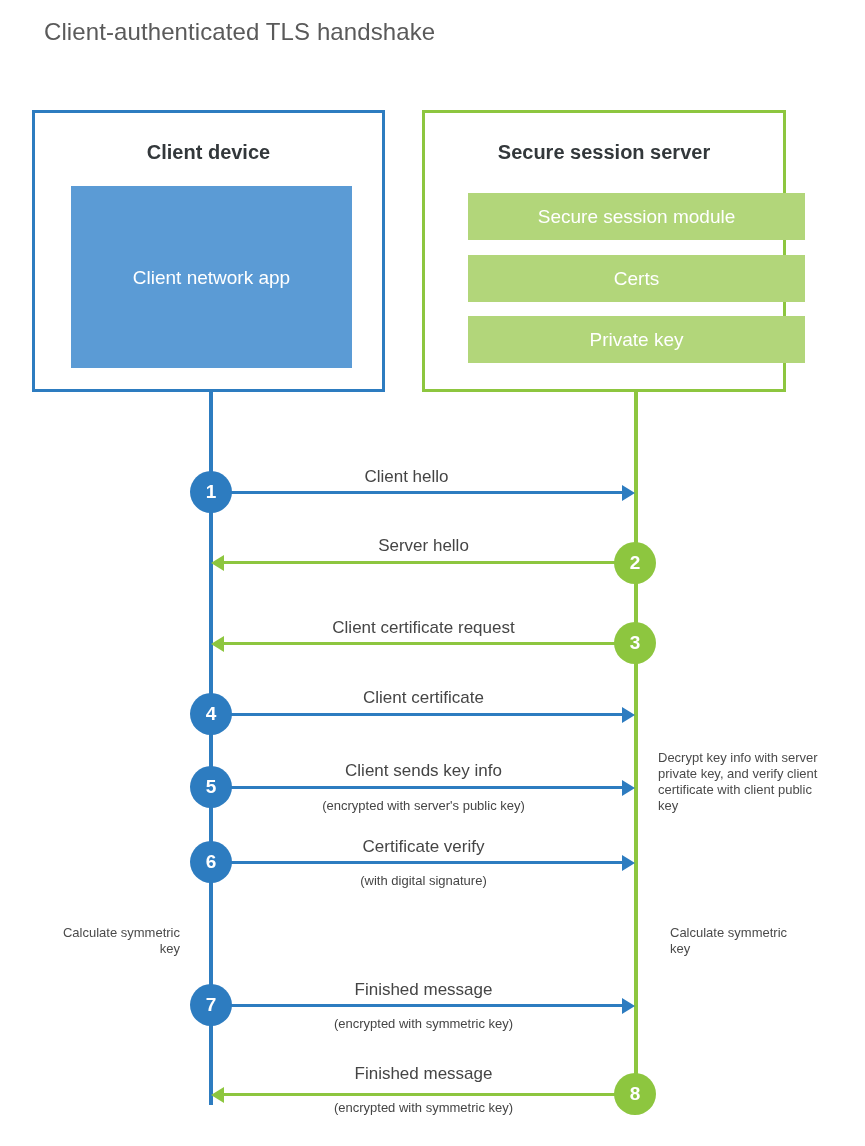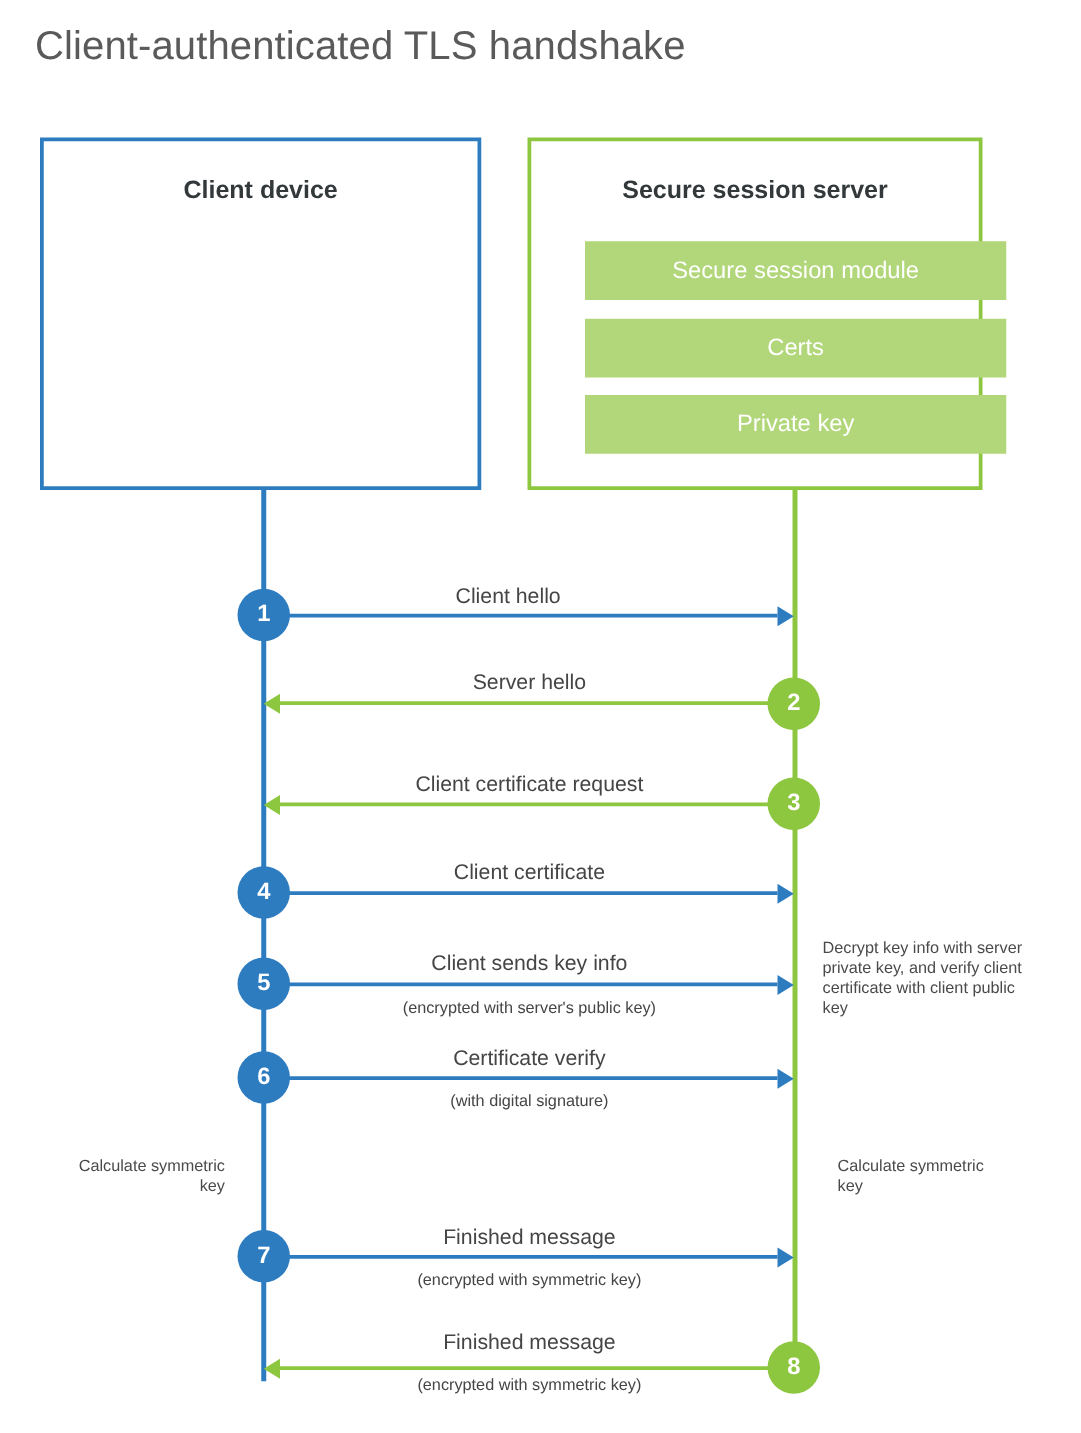--- a/index.html
+++ b/index.html
@@ -7,22 +7,22 @@
     width:865px;height:1146px;
     background:#ffffff;
     font-family:"Liberation Sans", sans-serif;
     color:#3f3f3f;
     overflow:hidden;
   }
   #stage{position:relative;width:865px;height:1146px;}
 
   
   .title{
-    position:absolute;left:28px;top:18px;
-    font-size:32px;font-weight:400;color:#5a5a5a;
+    position:absolute;left:44px;top:18px;
+    font-size:24px;font-weight:400;color:#5a5a5a;
     letter-spacing:.1px;white-space:nowrap;
   }
 
   
   .party-box{position:absolute;background:#fff;box-sizing:border-box;}
   .party-box.client{left:32px;top:110px;width:353px;height:282px;border:3px solid #2d7cc0;}
   .party-box.server{left:422px;top:110px;width:364px;height:282px;border:3px solid #8dc63f;}
   .party-title{
     position:absolute;left:0;right:0;top:28px;text-align:center;
     font-size:20px;font-weight:700;color:#33383b;
@@ -92,20 +92,21 @@
 </style>
 </head>
 <body>
 
 <div id="stage">
 
   <div class="title">Client-authenticated TLS handshake</div>
 
   <div class="party-box client">
     <div class="party-title">Client device</div>
+    <div class="inner-app">Client network app</div>
   </div>
 
   <div class="party-box server">
     <div class="party-title">Secure session server</div>
     <div class="server-bar b1">Secure session module</div>
     <div class="server-bar b2">Certs</div>
     <div class="server-bar b3">Private key</div>
   </div>
 
   <div class="lifeline client"></div>

